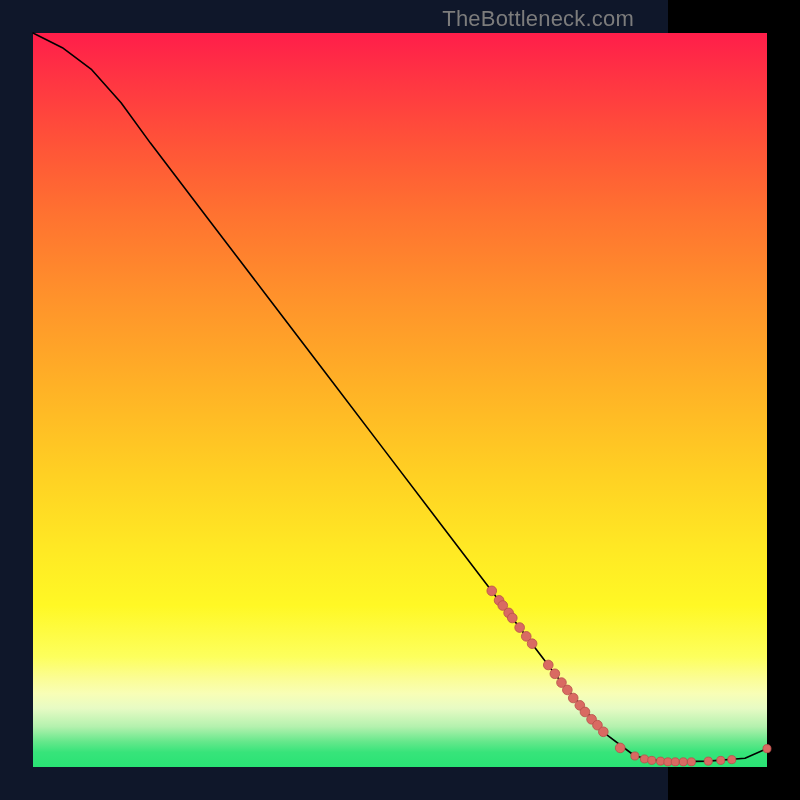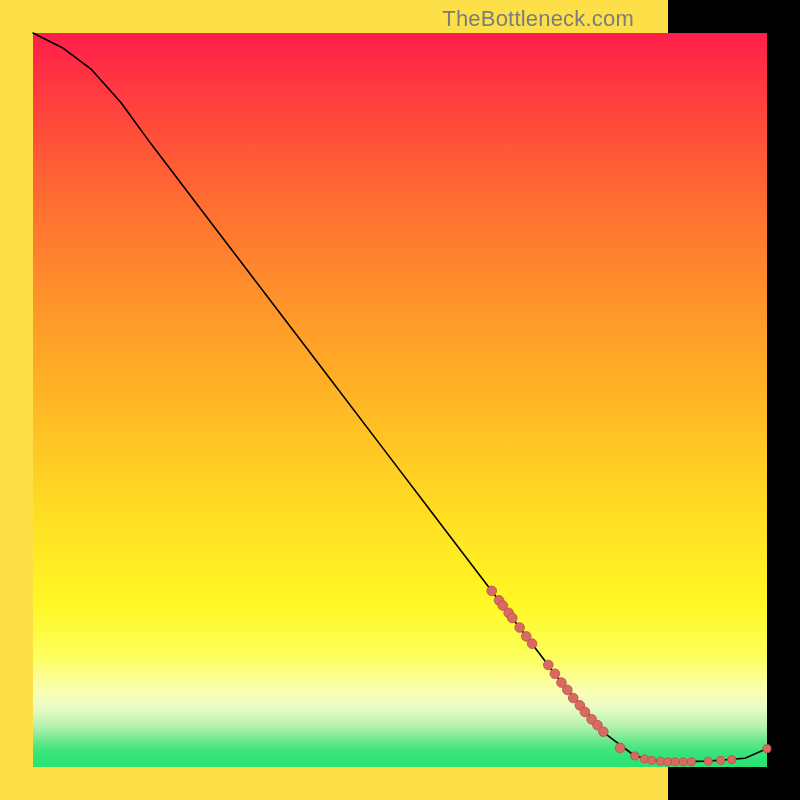--- a/index.html
+++ b/index.html
@@ -8,21 +8,21 @@
     width: 800px;
     height: 800px;
     background: #000;
     overflow: hidden;
     font-family: Arial, Helvetica, sans-serif;
   }
   .frame {
     position: relative;
     width: 668px;
     height: 800px;
-    background: #fde047;
+    background: #0f172a;
   }
   .plot-box {
     position: absolute;
     left: 33px;
     top: 33px;
     width: 734px;
     height: 734px;
     
     background: linear-gradient(to bottom,
       #ff1e4a 0%,

